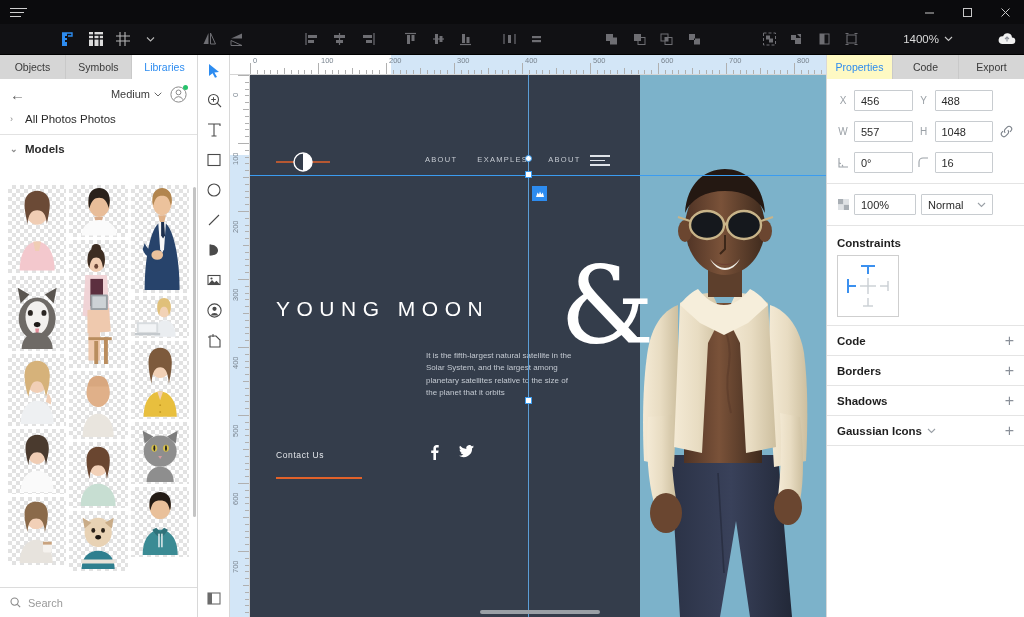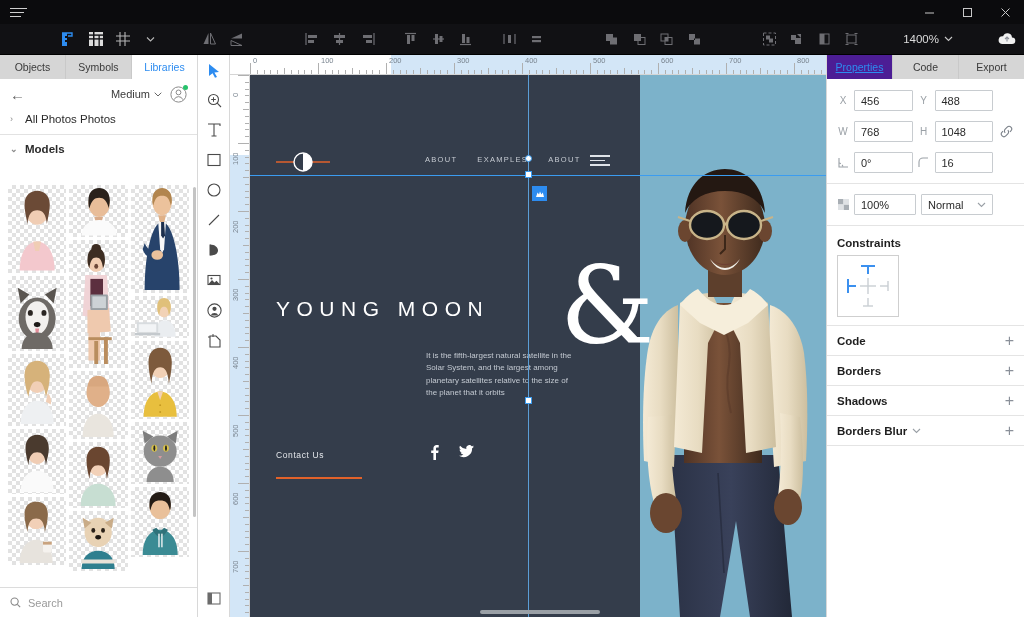--- a/index.html
+++ b/index.html
@@ -164,21 +164,21 @@
   .symbol-badge {
     position: absolute; left: 282px; top: 111px; width: 15px; height: 15px; background: #2d8cf0;
     display: flex; align-items: center; justify-content: center;
   }
   .hscroll { position: absolute; bottom: 3px; left: 250px; width: 120px; height: 4px; background: #9aa0a6; border-radius: 3px; }
 
   
   .rightpanel { position: absolute; top: 55px; left: 826px; width: 198px; height: 562px; background: #fff; border-left: 1px solid #d8d8d8; }
   .rp-tabs { display: flex; height: 24px; background: #d6d6d6; }
   .rp-tab { flex: 1; display: flex; align-items: center; justify-content: center; font-size: 10.5px; color: #3a3a3a; cursor: pointer; border-right: 1px solid #c9c9c9; }
-  .rp-tab.active { background: #4c1d95; color: #2d8cf0; text-decoration: underline; }
+  .rp-tab.active { background: #fef9c3; color: #2d8cf0; }
   .rp-tab:last-child { border-right: none; }
 
   .fieldrow { display: flex; align-items: center; padding: 5px 10px; gap: 5px; }
   .flabel { width: 12px; font-size: 10px; color: #9aa0a6; display: flex; align-items: center; justify-content: center; }
   .finput {
     flex: 1; height: 21px; border: 1px solid #c8ccd0; background: #fff; border-radius: 1px;
     font-size: 11px; color: #2a2a2a; padding: 0 6px; display: flex; align-items: center; cursor: text;
   }
   .link-icon { width: 16px; display: flex; align-items: center; justify-content: center; cursor: pointer; }
   .rp-sep { height: 1px; background: #e4e4e4; margin: 5px 0; }
@@ -997,21 +997,21 @@
     <div class="fieldrow">
       <div class="flabel">X</div>
       <div class="finput">456</div>
       <div class="flabel">Y</div>
       <div class="finput">488</div>
       <div class="link-icon"></div>
     </div>
 
     <div class="fieldrow">
       <div class="flabel">W</div>
-      <div class="finput">768</div>
+      <div class="finput">557</div>
       <div class="flabel">H</div>
       <div class="finput">1048</div>
       <div class="link-icon">
         <svg width="13" height="13" viewBox="0 0 13 13" fill="none" stroke="#7b8189" stroke-width="1.1">
             <path d="M5.2 7.8a2.6 2.6 0 010-3.7l2-2a2.6 2.6 0 013.7 3.7l-1 1"></path>
             <path d="M7.8 5.2a2.6 2.6 0 010 3.7l-2 2a2.6 2.6 0 01-3.7-3.7l1-1"></path>
           </svg>
       </div>
     </div>
 
@@ -1086,21 +1086,21 @@
       <div class="plus">+</div>
     </div>
     <div class="acc">
       <div class="acc-l">
           <span>Shadows</span>
         </div>
       <div class="plus">+</div>
     </div>
     <div class="acc">
       <div class="acc-l">
-        <span>Borders Blur</span>
+        <span>Gaussian Icons</span>
         <svg width="9" height="6" viewBox="0 0 9 6">
             <path d="M1 1l3.5 3.5L8 1" fill="none" stroke="#9aa0a6" stroke-width="1.1"></path>
           </svg>
       </div>
       <div class="plus">+</div>
     </div>
     <div style="height:1px;background:#e4e4e4"></div>
   </div>
 
 </div>

